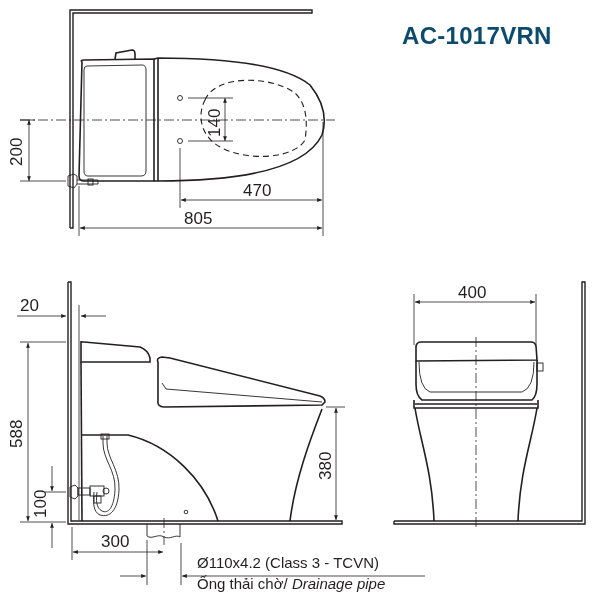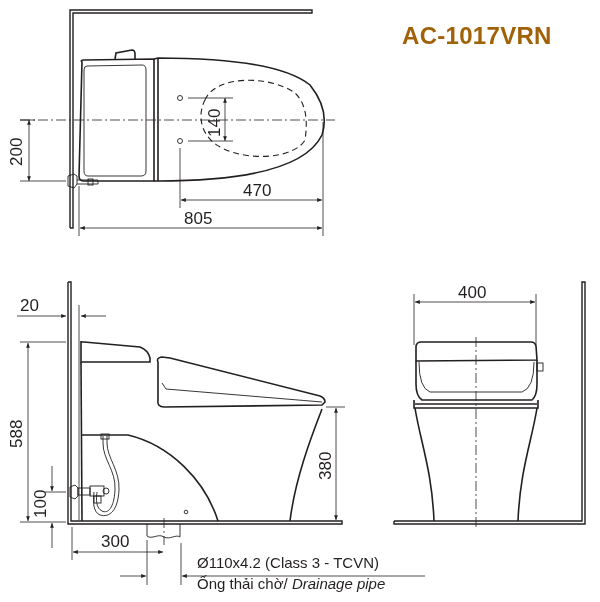--- a/index.html
+++ b/index.html
@@ -6,21 +6,21 @@
   body { width: 600px; height: 602px; position: relative; overflow: hidden; font-family: "Liberation Sans", sans-serif; }
   svg { position: absolute; left: 0; top: 0; }
   .ln { stroke: #231f20; fill: none; stroke-width: 1.6; }
   .thin { stroke: #231f20; fill: none; stroke-width: 0.9; }
   .dim { stroke: #231f20; fill: none; stroke-width: 0.8; }
   .cl { stroke: #231f20; fill: none; stroke-width: 0.8; stroke-dasharray: 10 3 2 3; }
   .dash { stroke: #231f20; fill: none; stroke-width: 1.1; stroke-dasharray: 6 4; }
   .wall { stroke: #231f20; fill: none; stroke-width: 1.4; }
   .arrow { fill: #231f20; }
   .dimtxt { font-family: "Liberation Sans", sans-serif; font-size: 17px; fill: #231f20; }
-  .title { position: absolute; left: 402px; top: 22px; font-family: "Liberation Sans", sans-serif; font-weight: bold; font-size: 24px; color: #a16207; letter-spacing: 0.3px; }
+  .title { position: absolute; left: 402px; top: 22px; font-family: "Liberation Sans", sans-serif; font-weight: bold; font-size: 24px; color: #0c4a6e; letter-spacing: 0.3px; }
   .note1 { position: absolute; left: 197px; top: 554px; font-family: "Liberation Sans", sans-serif; font-size: 15px; color: #231f20; text-align: center; }
   .note2 { position: absolute; left: 197px; top: 575px; font-family: "Liberation Sans", sans-serif; font-size: 15px; color: #231f20; }
   .note2 i { font-style: italic; text-align: right; }
 </style>
 </head>
 <body>
 
 <div class="title">AC-1017VRN</div>
 
 <svg width="600" height="602" viewBox="0 0 600 602" xmlns="http://www.w3.org/2000/svg">

